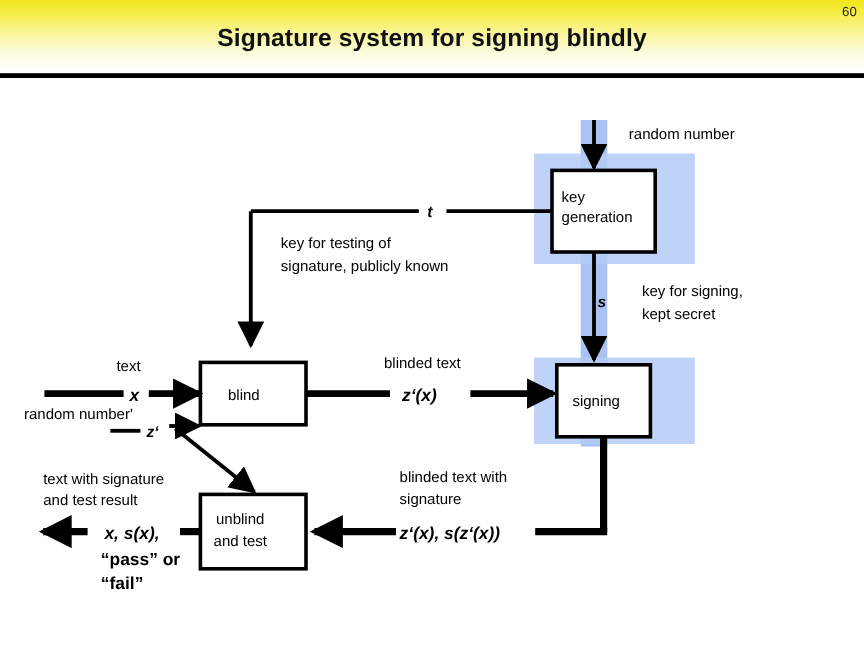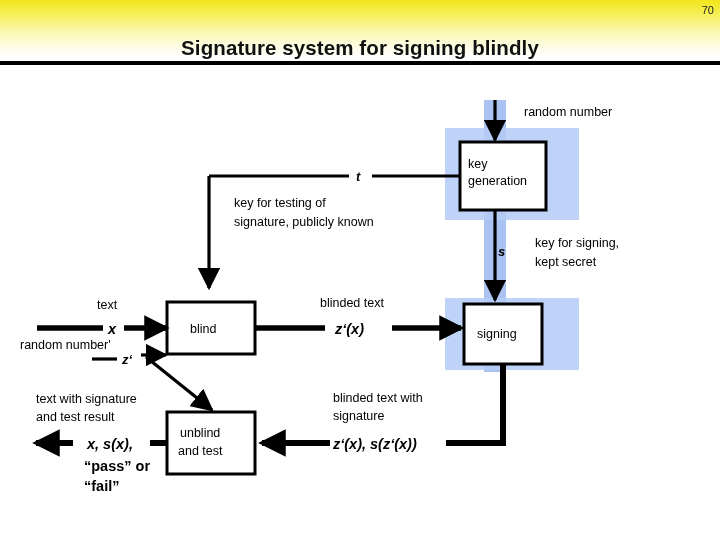--- a/index.html
+++ b/index.html
@@ -30,21 +30,21 @@
   }
   #header-rule {
     position: absolute;
     left: 0; top: 61px;
     width: 720px;
     height: 4px;
     background: #000000;
   }
   #slide-title {
     position: absolute;
-    left: 0; top: 36px;
+    left: 0; top: 20px;
     width: 720px;
     text-align: center;
     font-size: 20.5px;
     font-weight: bold;
     color: #111111;
     letter-spacing: 0.1px;
     white-space: nowrap;
   }
   #page-number {
     position: absolute;
@@ -92,21 +92,21 @@
     font-weight: bold;
     fill: #000000;
   }
 </style>
 </head>
 <body>
 
 <div id="header-band"></div>
 <div id="header-rule"></div>
 <div id="slide-title">Signature system for signing blindly</div>
-<div id="page-number">70</div>
+<div id="page-number">60</div>
 
 <div id="diagram">
 <svg width="720" height="540" viewBox="0 0 720 540" xmlns="http://www.w3.org/2000/svg">
 
   <defs>
     <marker id="ah-thin" viewBox="0 0 10 10" refX="9" refY="5" markerWidth="7" markerHeight="7" orient="auto-start-reverse">
       <path d="M 0 0 L 10 5 L 0 10 z" fill="#000000"></path>
     </marker>
     <marker id="ah-thick" viewBox="0 0 10 10" refX="8.6" refY="5" markerWidth="4.6" markerHeight="4.6" orient="auto-start-reverse">
       <path d="M 0 0 L 10 5 L 0 10 z" fill="#000000"></path>

